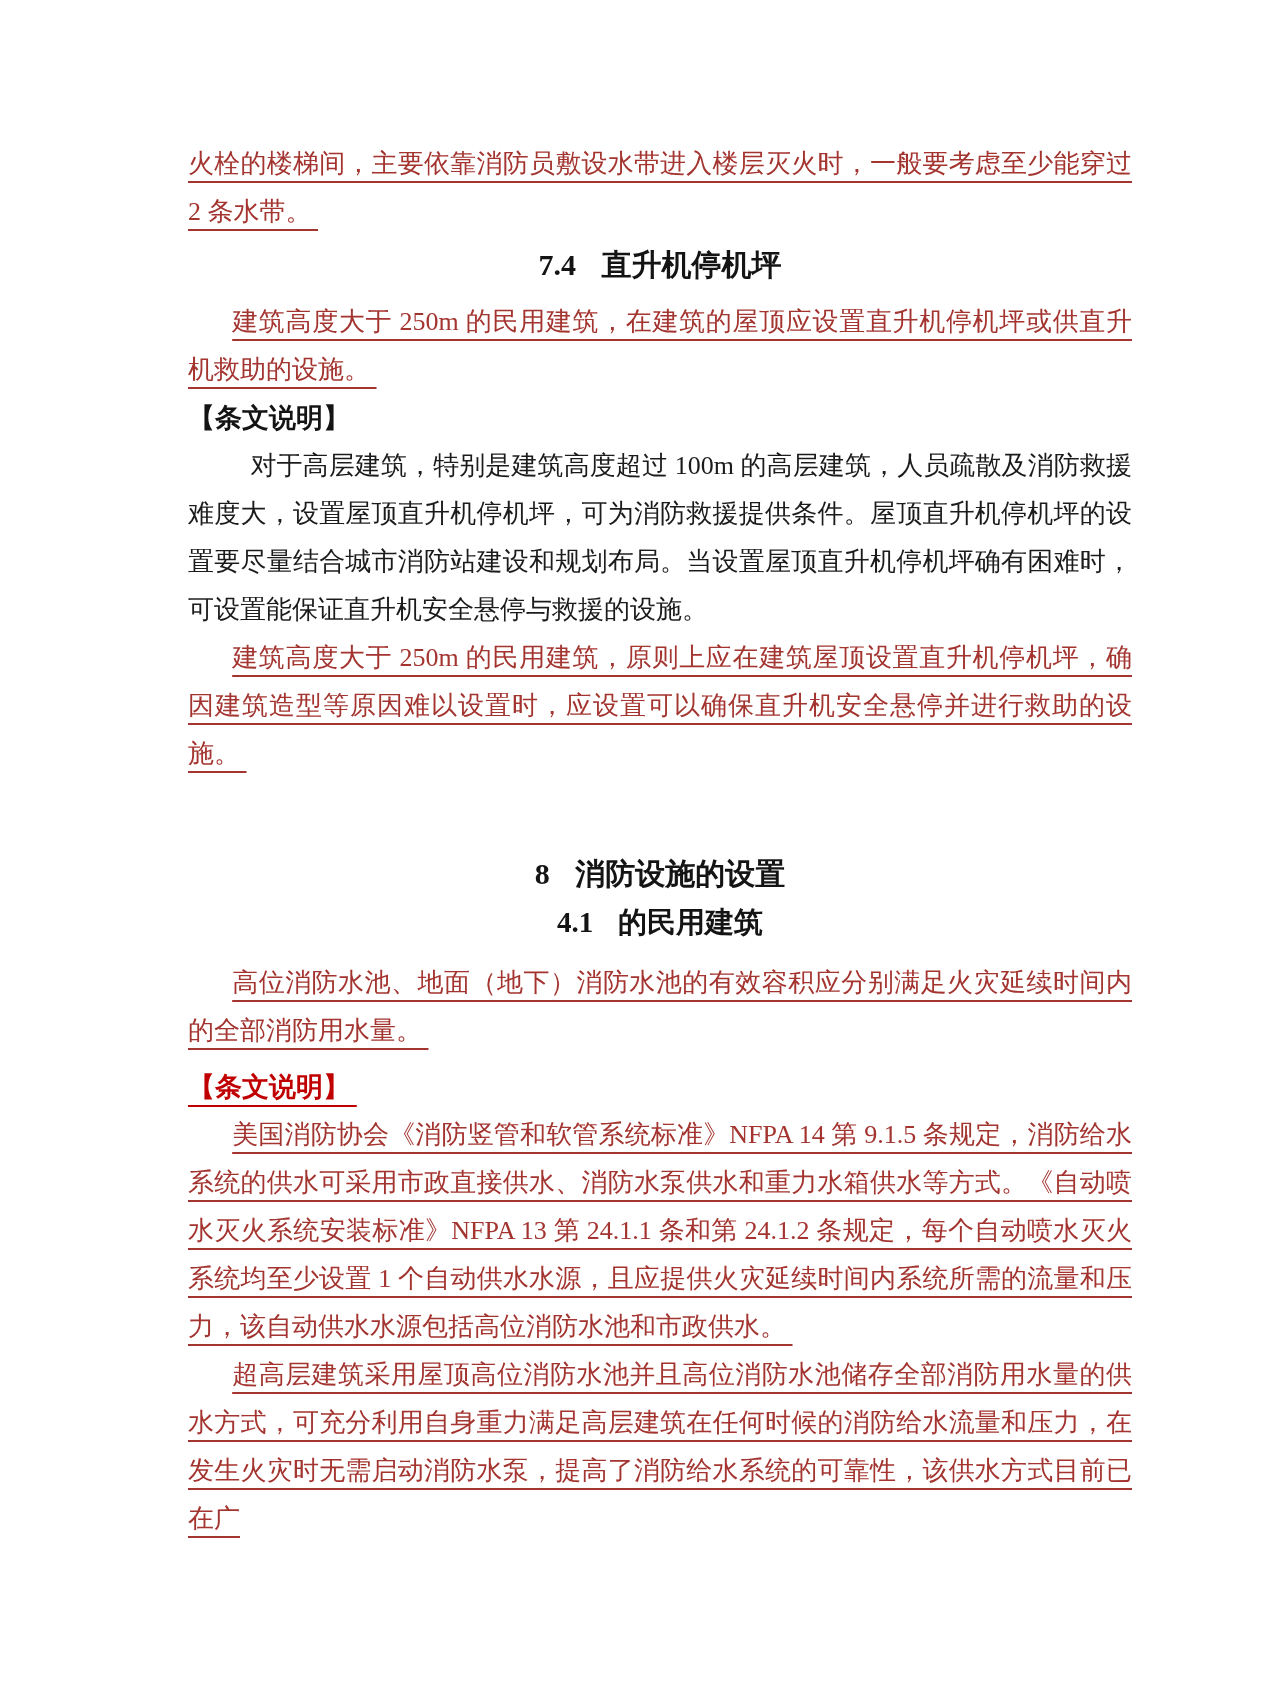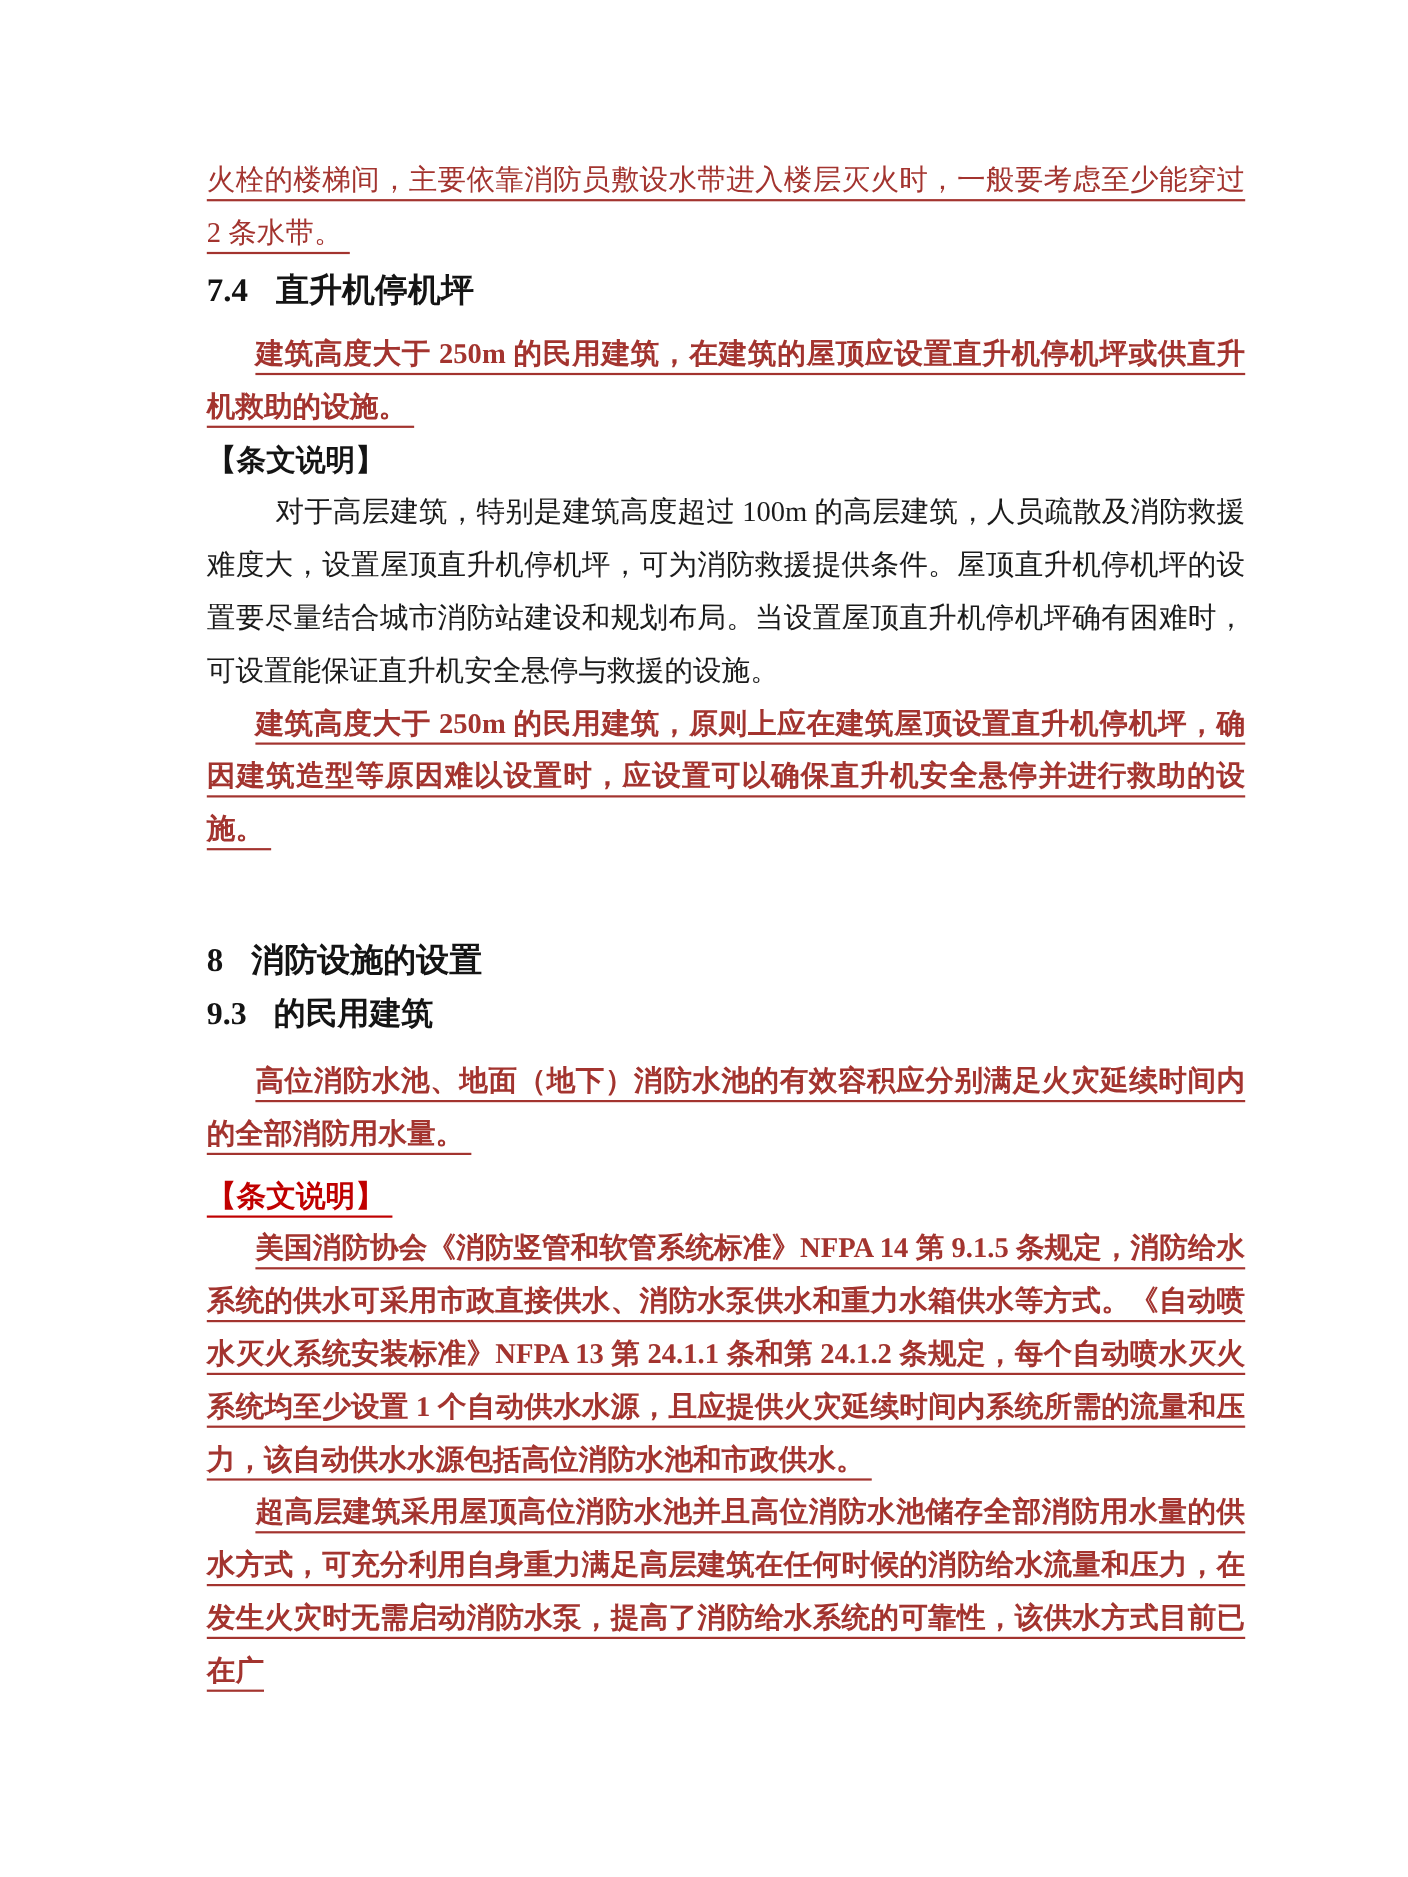--- a/index.html
+++ b/index.html
@@ -24,28 +24,29 @@
     text-align: justify;
     color: #1b1b1b;
     word-break: break-word;
   }
   .red-ins { color: #a3342f; }
   .u {
     text-decoration: underline;
     text-decoration-thickness: 2px;
     text-underline-offset: 9px;
   }
-  .indent { text-indent: 1.7em; font-weight: bold; }
+  .indent { text-indent: 1.7em; }
   .indent-lg { text-indent: 2.4em; }
   .clause-num { font-weight: bold; margin-right: 0.75em; }
   sup { font-size: 60%; vertical-align: super; line-height: 0; }
 
   .h-section {
     font-weight: bold;
     color: #141414;
+    text-align: center;
     font-size: 30px;
     line-height: 42px;
     margin: 8px 0 12px 0;
   }
   .h-num { margin-right: 0.85em; }
   .h-chapter { margin: 75px 0 6px 0; }
   .h-sub { font-size: 29px; margin: 4px 0 16px 0; }
 
   .label-black {
     font-weight: bold;
@@ -73,21 +74,21 @@
     <p class="para red-ins indent"><span class="u">建筑高度大于 250m 的民用建筑，在建筑的屋顶应设置直升机停机坪或供直升机救助的设施。&nbsp;</span></p>
 
     <p class="para label-black"><span>【条文说明】</span></p>
 
     <p class="para indent-lg"><span>对于高层建筑，特别是建筑高度超过 100m 的高层建筑，人员疏散及消防救援难度大，设置屋顶直升机停机坪，可为消防救援提供条件。屋顶直升机停机坪的设置要尽量结合城市消防站建设和规划布局。当设置屋顶直升机停机坪确有困难时，可设置能保证直升机安全悬停与救援的设施。</span></p>
 
     <p class="para red-ins indent"><span class="u">建筑高度大于 250m 的民用建筑，原则上应在建筑屋顶设置直升机停机坪，确因建筑造型等原因难以设置时，应设置可以确保直升机安全悬停并进行救助的设施。&nbsp;</span></p>
 
     <h2 class="h-section h-chapter"><span class="h-num">8</span><span>消防设施的设置</span></h2>
 
-    <h3 class="h-section h-sub"><span class="h-num">9.3</span><span>的民用建筑</span></h3>
+    <h3 class="h-section h-sub"><span class="h-num">4.1</span><span>的民用建筑</span></h3>
 
 
     <p class="para red-ins indent"><span class="u">高位消防水池、地面（地下）消防水池的有效容积应分别满足火灾延续时间内的全部消防用水量。&nbsp;</span></p>
 
 
     <p class="para label-red"><span class="u">【条文说明】&nbsp;</span></p>
 
     <p class="para red-ins indent"><span class="u">美国消防协会《消防竖管和软管系统标准》NFPA 14 第 9.1.5 条规定，消防给水系统的供水可采用市政直接供水、消防水泵供水和重力水箱供水等方式。《自动喷水灭火系统安装标准》NFPA 13 第 24.1.1 条和第 24.1.2 条规定，每个自动喷水灭火系统均至少设置 1 个自动供水水源，且应提供火灾延续时间内系统所需的流量和压力，该自动供水水源包括高位消防水池和市政供水。&nbsp;</span></p>
 
     <p class="para red-ins indent"><span class="u">超高层建筑采用屋顶高位消防水池并且高位消防水池储存全部消防用水量的供水方式，可充分利用自身重力满足高层建筑在任何时候的消防给水流量和压力，在发生火灾时无需启动消防水泵，提高了消防给水系统的可靠性，该供水方式目前已在广</span></p>

